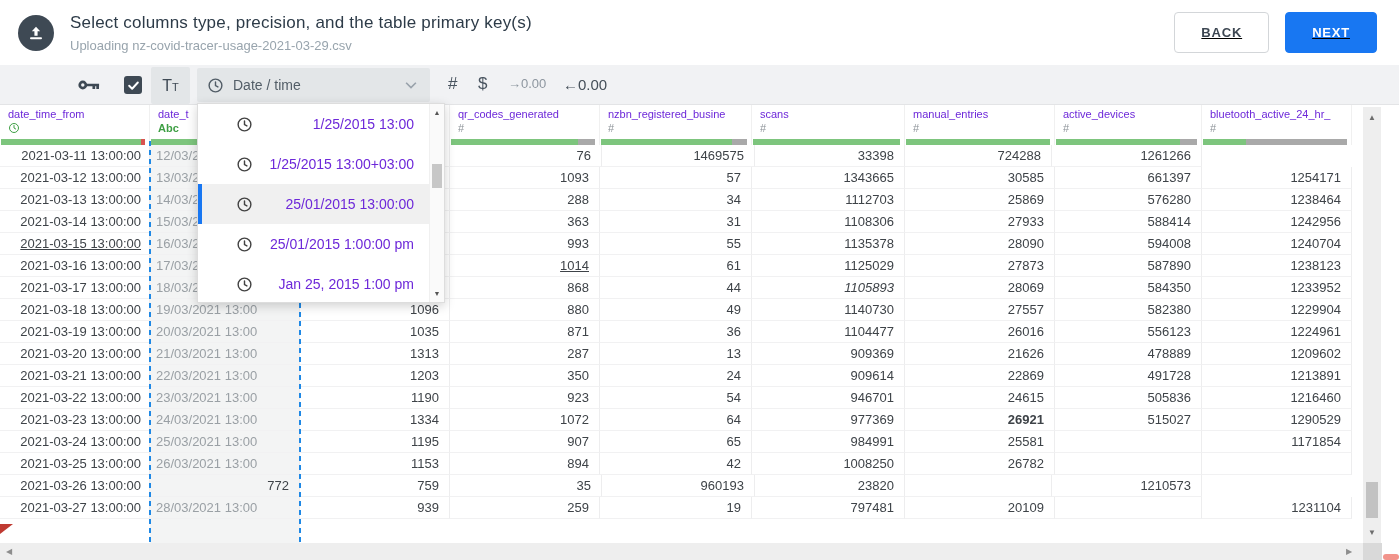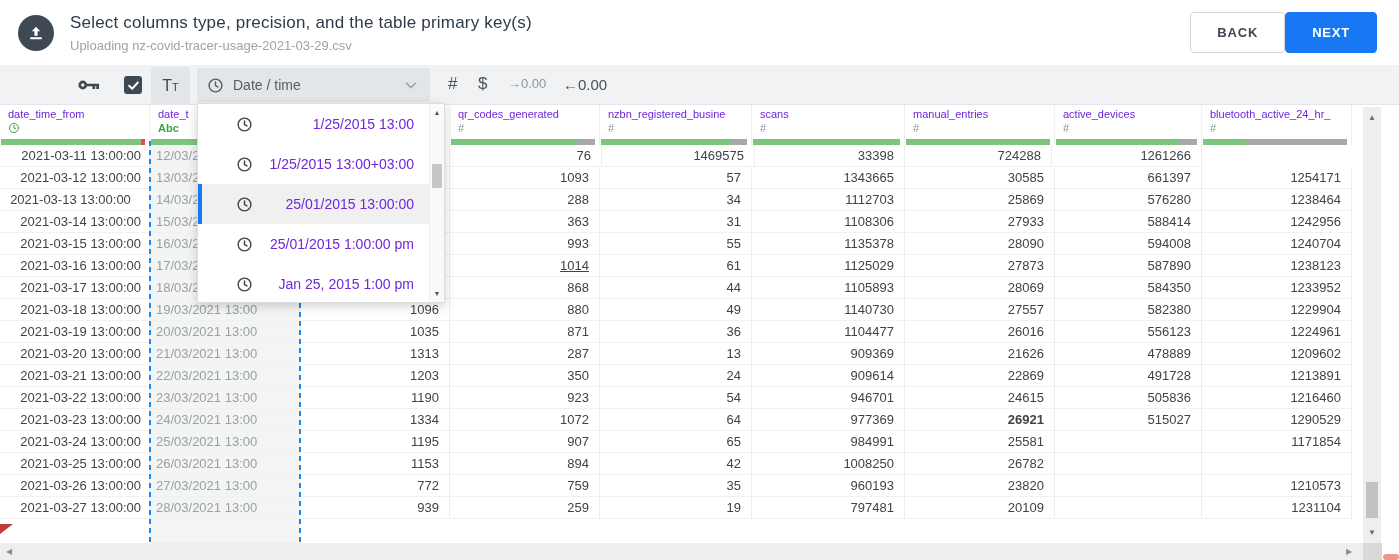--- a/index.html
+++ b/index.html
@@ -6,21 +6,21 @@
   html,body { background:#fff; }
   body { font-family:"Liberation Sans","DejaVu Sans",sans-serif; }
   .app { position:relative; width:1399px; height:560px; background:#fff; overflow:hidden; }
 
   
   .hdr { position:absolute; top:0; left:0; width:100%; height:65px; background:#fff; display:flex; align-items:center; padding:0 22px 0 18px; }
   .upload-badge { width:36px; height:36px; border-radius:50%; background:#3e4954; display:flex; align-items:center; justify-content:center; flex:0 0 auto; }
   .titles { margin-left:16px; }
   .title { font-size:17px; color:#2d3b48; letter-spacing:.2px; }
   .subtitle { font-size:13px; color:#98a4ad; margin-top:5px; }
-  .hdr-actions { margin-left:auto; display:flex; gap:0; }
+  .hdr-actions { margin-left:auto; display:flex; gap:16px;text-decoration:underline; }
   .btn { font-family:inherit; font-size:13px; letter-spacing:.8px; border-radius:4px; padding:12px 26px; cursor:pointer; font-weight:bold; }
   .btn-back { background:#fff; color:#3d4752; border:1px solid #d3d6d9; }
   .btn-next { background:var(--accent); color:#fff; border:1px solid var(--accent); }
 
   
   .toolbar { position:absolute; top:65px; left:0; width:100%; height:40px; background:#f1f2f4; border-bottom:1px solid #e3e4e6; }
   .toolbar .abs { position:absolute; }
   .tb-key { left:78px; top:13px; color:#3e4954; }
   .tb-check { left:124px; top:11px; width:18px; height:18px; background:#3e4954; border-radius:3px; display:flex; align-items:center; justify-content:center; cursor:pointer; }
   .tb-tt { left:151px; top:2px; width:39px; height:37px; background:#e3e6e8; border:none; border-radius:2px; font-family:inherit; font-size:16px; font-variant:small-caps; color:#3e4954; cursor:pointer; }
@@ -230,21 +230,21 @@
           <div class="td selcol" style="width: 150px;">13/03/2021 13:00</div>
           <div class="td num" style="width: 150px;"></div>
           <div class="td num" style="width: 150px;">1093</div>
           <div class="td num" style="width: 152px;">57</div>
           <div class="td num" style="width: 153px;">1343665</div>
           <div class="td num" style="width: 150px;">30585</div>
           <div class="td num" style="width: 147px;">661397</div>
           <div class="td num" style="width: 150px;">1254171</div>
         </div>
         <div class="tr">
-          <div class="td right" style="width: 150px; text-align: center;">2021-03-13 13:00:00</div>
+          <div class="td right" style="width: 150px;">2021-03-13 13:00:00</div>
           <div class="td selcol" style="width: 150px;">14/03/2021 13:00</div>
           <div class="td num" style="width: 150px;"></div>
           <div class="td num" style="width: 150px;">288</div>
           <div class="td num" style="width: 152px;">34</div>
           <div class="td num" style="width: 153px;">1112703</div>
           <div class="td num" style="width: 150px;">25869</div>
           <div class="td num" style="width: 147px;">576280</div>
           <div class="td num" style="width: 150px;">1238464</div>
         </div>
         <div class="tr">
@@ -252,21 +252,21 @@
           <div class="td selcol" style="width: 150px;">15/03/2021 13:00</div>
           <div class="td num" style="width: 150px;"></div>
           <div class="td num" style="width: 150px;">363</div>
           <div class="td num" style="width: 152px;">31</div>
           <div class="td num" style="width: 153px;">1108306</div>
           <div class="td num" style="width: 150px;">27933</div>
           <div class="td num" style="width: 147px;">588414</div>
           <div class="td num" style="width: 150px;">1242956</div>
         </div>
         <div class="tr">
-          <div class="td right" style="width: 150px;">2021-03-15 13:00:00</div>
+          <div class="td right" style="width: 150px; text-decoration: underline;">2021-03-15 13:00:00</div>
           <div class="td selcol" style="width: 150px;">16/03/2021 13:00</div>
           <div class="td num" style="width: 150px;"></div>
           <div class="td num" style="width: 150px;">993</div>
           <div class="td num" style="width: 152px;">55</div>
           <div class="td num" style="width: 153px;">1135378</div>
           <div class="td num" style="width: 150px;">28090</div>
           <div class="td num" style="width: 147px;">594008</div>
           <div class="td num" style="width: 150px;">1240704</div>
         </div>
         <div class="tr">
@@ -279,21 +279,21 @@
           <div class="td num" style="width: 150px;">27873</div>
           <div class="td num" style="width: 147px;">587890</div>
           <div class="td num" style="width: 150px;">1238123</div>
         </div>
         <div class="tr">
           <div class="td right" style="width: 150px;">2021-03-17 13:00:00</div>
           <div class="td selcol" style="width: 150px;">18/03/2021 13:00</div>
           <div class="td num" style="width: 150px;"></div>
           <div class="td num" style="width: 150px;">868</div>
           <div class="td num" style="width: 152px;">44</div>
-          <div class="td num" style="width: 153px;">1105893</div>
+          <div class="td num" style="width: 153px; font-style: italic;">1105893</div>
           <div class="td num" style="width: 150px;">28069</div>
           <div class="td num" style="width: 147px;">584350</div>
           <div class="td num" style="width: 150px;">1233952</div>
         </div>
         <div class="tr">
           <div class="td right" style="width: 150px;">2021-03-18 13:00:00</div>
           <div class="td selcol" style="width: 150px;">19/03/2021 13:00</div>
           <div class="td num" style="width: 150px;">1096</div>
           <div class="td num" style="width: 150px;">880</div>
           <div class="td num" style="width: 152px;">49</div>
@@ -374,21 +374,20 @@
           <div class="td num" style="width: 150px;">1153</div>
           <div class="td num" style="width: 150px;">894</div>
           <div class="td num" style="width: 152px;">42</div>
           <div class="td num" style="width: 153px;">1008250</div>
           <div class="td num" style="width: 150px;">26782</div>
           <div class="td num" style="width: 147px;"></div>
           <div class="td num" style="width: 150px;"></div>
         </div>
         <div class="tr">
           <div class="td right" style="width: 150px;">2021-03-26 13:00:00</div>
-          <div class="td selcol" style="width: 150px;">27/03/2021 13:00</div>
           <div class="td num" style="width: 150px;">772</div>
           <div class="td num" style="width: 150px;">759</div>
           <div class="td num" style="width: 152px;">35</div>
           <div class="td num" style="width: 153px;">960193</div>
           <div class="td num" style="width: 150px;">23820</div>
           <div class="td num" style="width: 147px;"></div>
           <div class="td num" style="width: 150px;">1210573</div>
         </div>
         <div class="tr">
           <div class="td right" style="width: 150px;">2021-03-27 13:00:00</div>

